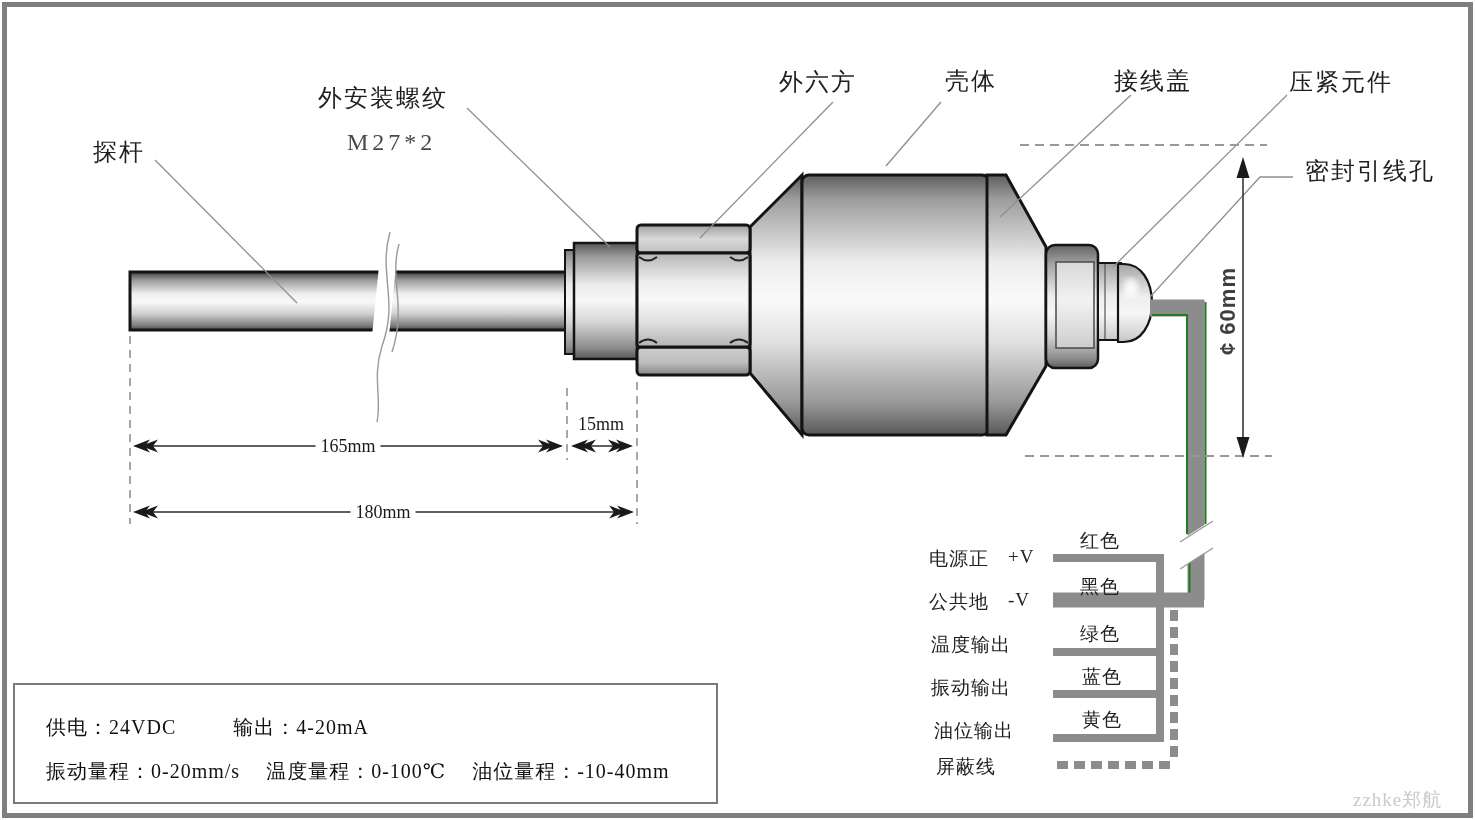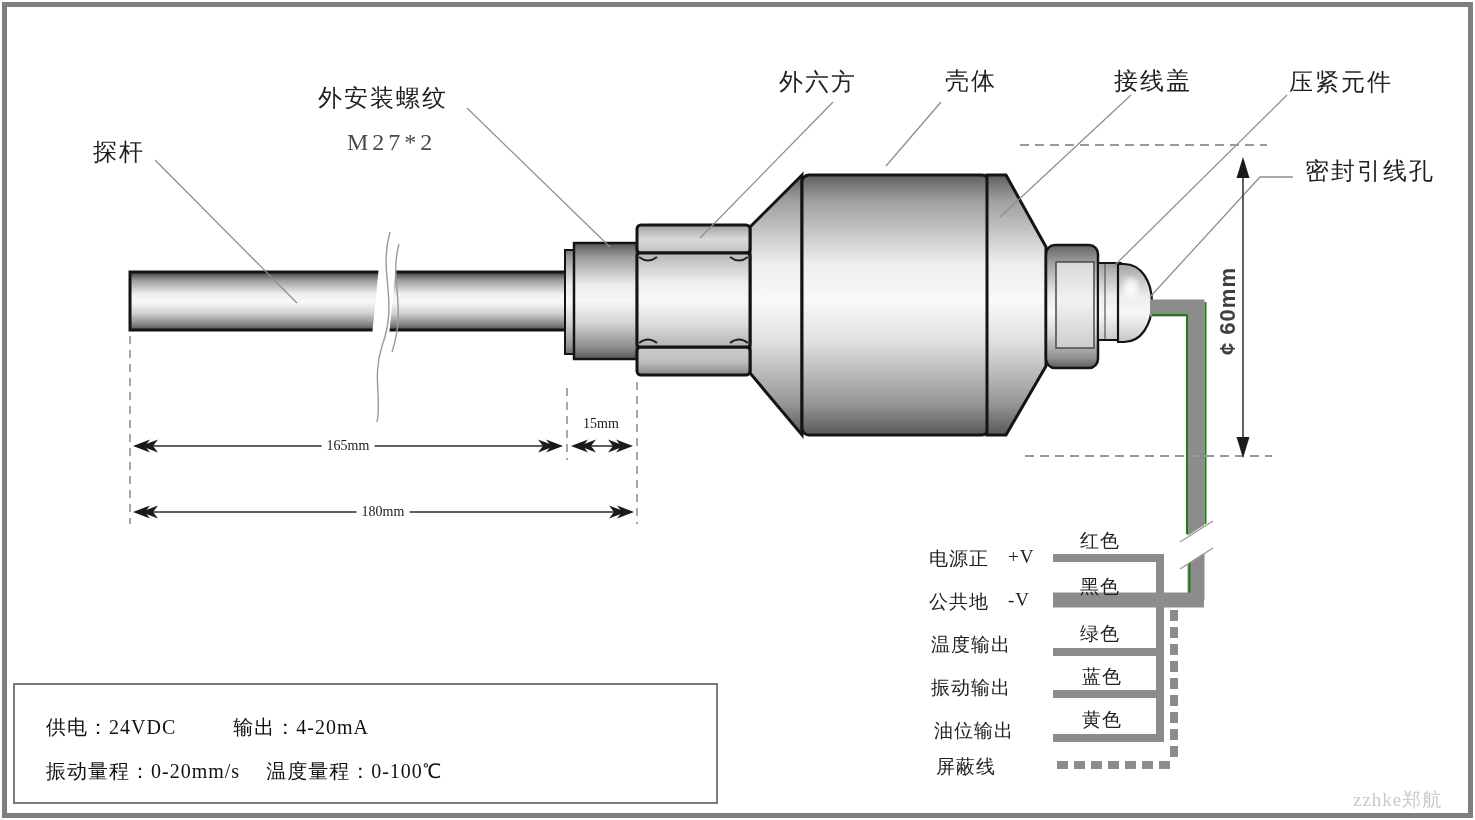--- a/index.html
+++ b/index.html
@@ -2,25 +2,25 @@
 <html><head>
 <meta charset="utf-8">
 <style>
   html,body{margin:0;padding:0;background:#fff;}
   #stage{position:relative;width:1475px;height:820px;background:#ffffff;overflow:hidden;
          font-family:"Liberation Serif","DejaVu Serif",serif;color:#1f1f1f;}
   #frame{position:absolute;inset:2px;border:5px solid #7f7f7f;pointer-events:none;}
   svg{position:absolute;left:0;top:0;}
   .lbl{position:absolute;white-space:nowrap;font-size:24px;letter-spacing:2px;color:#1f1f1f;}
   .wlbl{position:absolute;white-space:nowrap;font-size:19px;letter-spacing:1px;color:#222;}
-  .dim{position:absolute;white-space:nowrap;font-size:14px;color:#1a1a1a;transform:translate(-50%,-50%);}
+  .dim{position:absolute;white-space:nowrap;font-size:18px;color:#1a1a1a;transform:translate(-50%,-50%);}
   .dim.bg{background:#ffffff;padding:0 5px;}
   .dia{position:absolute;white-space:nowrap;font-family:"Liberation Sans","DejaVu Sans",sans-serif;
        font-weight:bold;font-size:22px;color:#3f3f3f;transform:translate(-50%,-50%) rotate(-90deg);letter-spacing:1px;}
-  #specbox{position:absolute;left:13px;top:683px;width:701px;height:117px;border:2px solid #7a7a7a;background:#fff;font-family:Liberation Serif, serif;}
+  #specbox{position:absolute;left:13px;top:683px;width:701px;height:117px;border:2px solid #7a7a7a;background:#fff;}
   .specline{position:absolute;left:31px;display:flex;font-size:20px;letter-spacing:1px;color:#111;}
   #specline1{top:29px;gap:57px;}
   #specline2{top:73px;gap:26px;}
   #watermark{position:absolute;left:1353px;top:787px;font-size:19px;color:#c9c9c9;letter-spacing:1px;}
   .thread{color:#4a4a4a;letter-spacing:4px;}
 </style>
 </head>
 <body>
 
 <div id="stage">
@@ -238,19 +238,20 @@
   <div class="wlbl" style="left:936px;top:754px;">屏蔽线</div>
 
   <div id="specbox">
     <div class="specline" id="specline1">
       <span>供电：24VDC</span>
       <span>输出：4-20mA</span>
     </div>
     <div class="specline" id="specline2">
       <span>振动量程：0-20mm/s</span>
       <span>温度量程：0-100℃</span>
+      <span>油位量程：-10-40mm</span>
     </div>
   </div>
 
   <div id="watermark">zzhke郑航</div>
 
   <div id="frame"></div>
 </div>
 
 </body></html>

